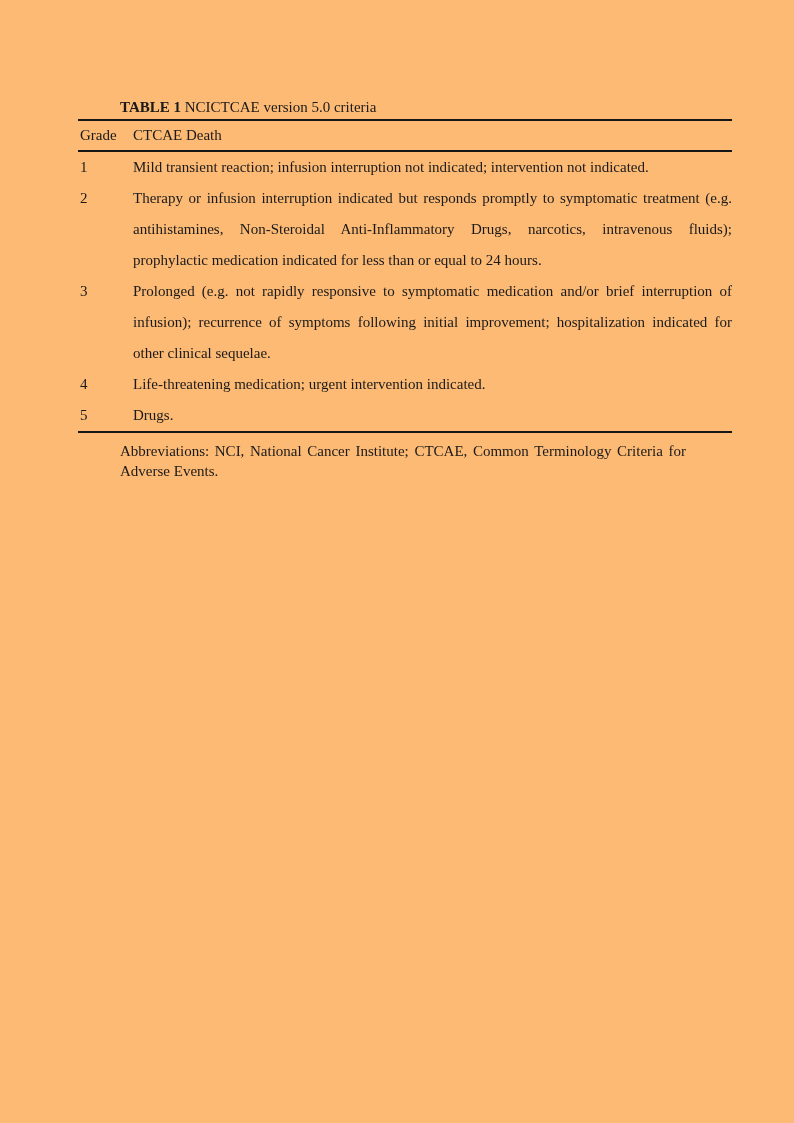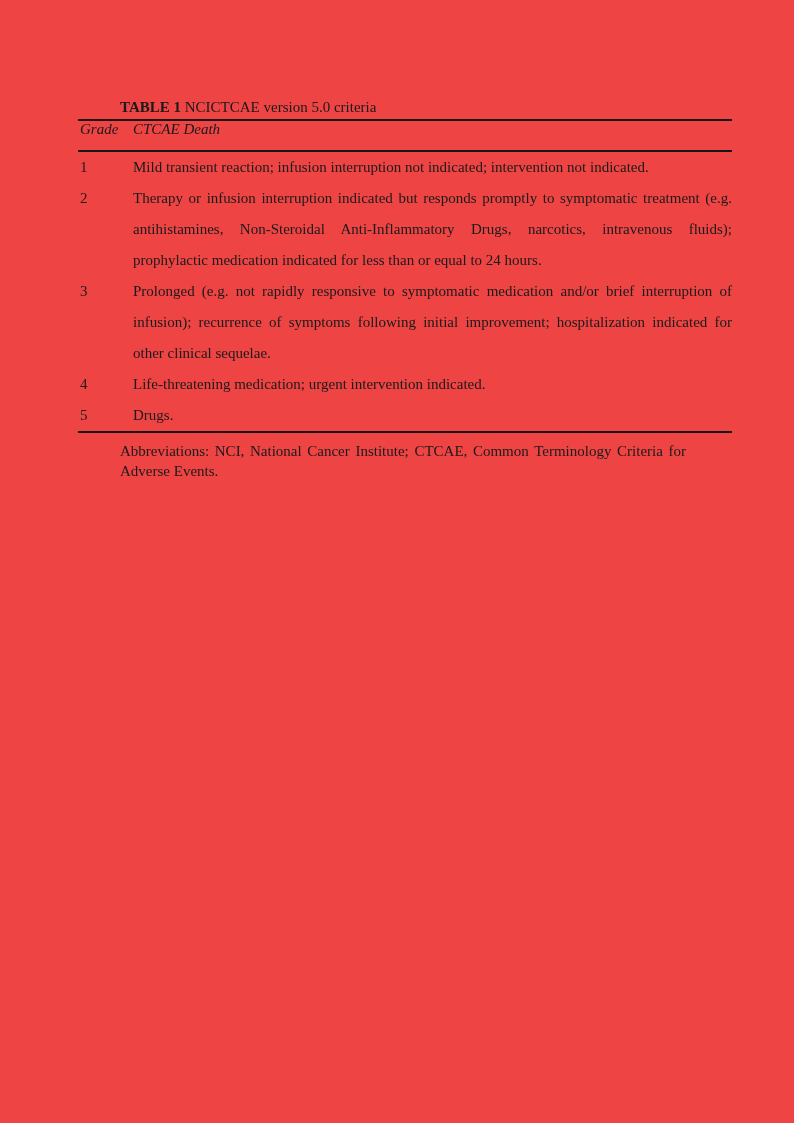--- a/index.html
+++ b/index.html
@@ -6,43 +6,43 @@
   body {
     width: 794px; height: 1123px;
     background: #ffffff;
     font-family: "Liberation Serif", serif;
     color: #1a1a1a;
     -webkit-font-smoothing: antialiased;
   }
   .page {
     position: relative;
     width: 794px; height: 1123px;
-    background: #ef4444;
+    background: #fdba74;
     overflow: hidden;
   }
   .caption {
     position: absolute;
     left: 120px; top: 98px;
     font-size: 15px; line-height: 19px;
     white-space: nowrap;
   }
   .caption .cap-label { font-weight: bold; }
   .caption .cap-title { margin-left: 0.25em; }
   .tbl {
     position: absolute;
     left: 78px; top: 119px;
     width: 654px;
     border-top: 2px solid #161616;
     font-size: 15px;
   }
   .tbl-header {
     display: flex;
     height: 29px;
+    align-items: center;
     border-bottom: 2px solid #161616;
-    font-style: italic;
   }
   .col-grade {
     width: 53px;
     padding-left: 2px;
     flex: 0 0 auto;
   }
   .col-desc { flex: 1 1 auto; }
   .tbl-body { border-bottom: 2px solid #161616; }
   .tbl-row { display: flex; }
   .cell-grade {

